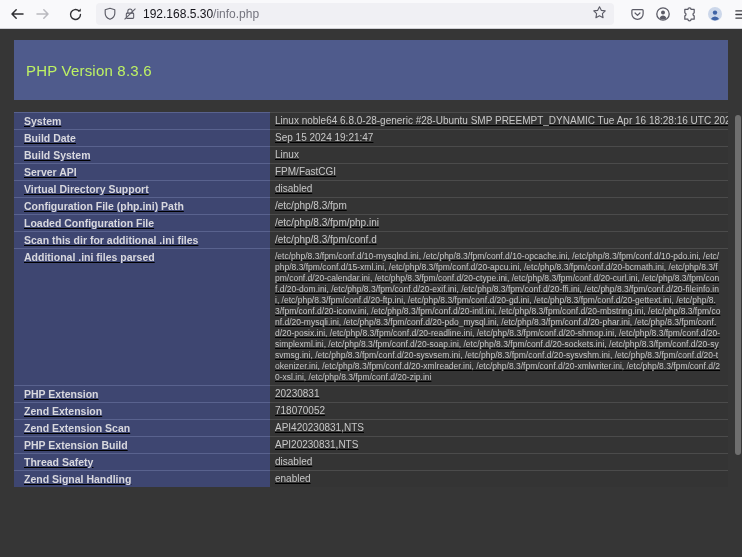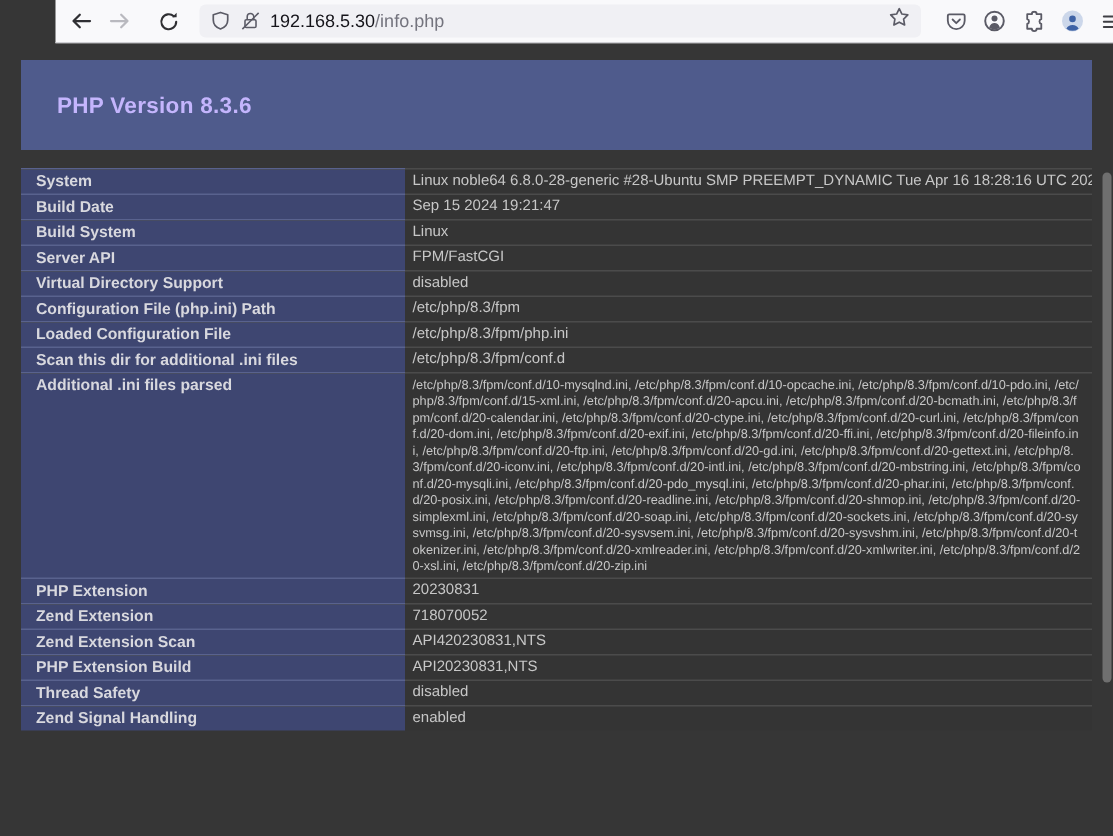--- a/index.html
+++ b/index.html
@@ -4,21 +4,21 @@
 <style>
   html,body{margin:0;padding:0;}
   body{
     width:742px;height:557px;overflow:hidden;background:#363636;
     font-family:"Liberation Sans",sans-serif;
     -webkit-font-smoothing:antialiased;
   }
   
   .toolbar{
     height:28px;background:#f9f9fb;border-bottom:1px solid #cfcfd4;
-    display:flex;align-items:center;padding:0 4px;box-sizing:content-box;margin-left:37px;
+    display:flex;align-items:center;padding:0 4px;box-sizing:content-box;
   }
   .tool-btn{
     width:26px;height:24px;display:flex;align-items:center;justify-content:center;
     border-radius:4px;flex:0 0 auto;background:transparent;border:none;padding:0;
   }
   .tool-btn svg{display:block;}
   .spacer-s{width:6px;flex:0 0 auto;}
   .url-bar{
     flex:1 1 auto;height:22px;background:#f0f0f4;border-radius:4px;
     display:flex;align-items:center;padding:0 7px;margin:0 10px 0 8px;
@@ -36,24 +36,24 @@
   .content{
     position:relative;height:528px;background:var(--page-bg,#363636);
     overflow:hidden;
   }
   .php-header{
     margin:11px 14px 10px 14px;height:60px;background:var(--accent,#4f5b8c);
     display:flex;align-items:center;justify-content:space-between;
     padding:0 10px 0 12px;box-sizing:border-box;
   }
   .php-header h1{
-    margin:12px;font-size:15px;font-weight:bold;color:#c4b5fd;letter-spacing:.2px;
+    margin:0;font-size:15px;font-weight:normal;color:#bef264;letter-spacing:.2px;
   }
   .info-table{
-    border-collapse:collapse;table-layout:fixed;width:714px;margin:12px 14px;
+    border-collapse:collapse;table-layout:fixed;width:714px;margin:12px 14px;text-decoration:underline;
   }
   .info-table th{
     width:240px;background:var(--cell-label-bg,#3e4671);
     border-top:1px solid #59628e;color:#d8d8de;font-weight:bold;
     font-size:10.5px;line-height:12px;padding:2px 6px 2px 10px;text-align:left;
     vertical-align:top;white-space:nowrap;overflow:hidden;
   }
   .info-table td{
     background:var(--cell-value-bg,#343434);border-top:1px solid #4b4b4b;
     color:#c7c7c7;font-size:10px;line-height:12px;padding:2px 6px 2px 5px;

